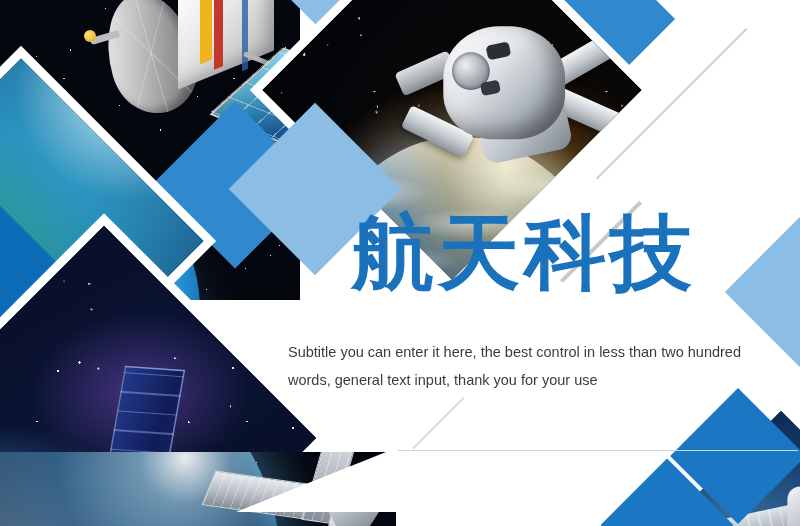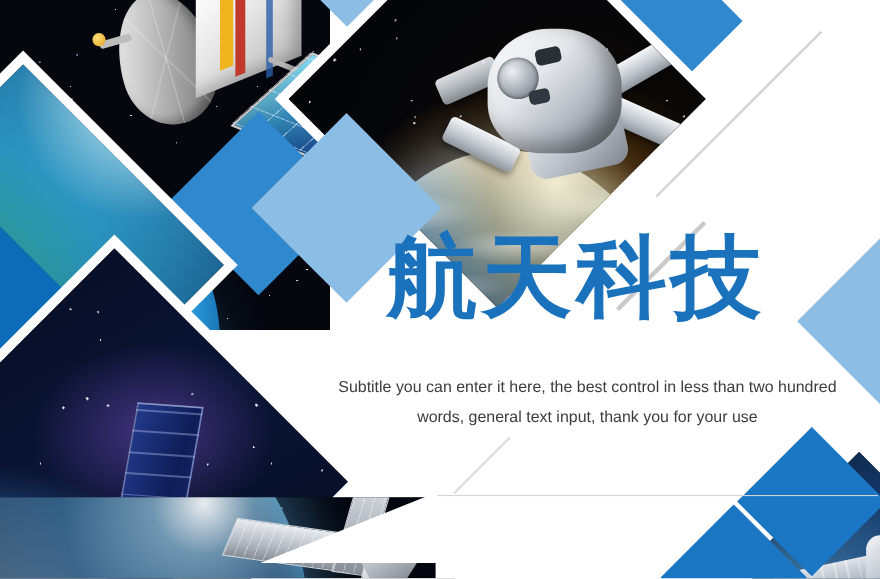--- a/index.html
+++ b/index.html
@@ -321,21 +321,21 @@
   #title{
     position:absolute;left:352px;top:212px;
     font-size:82px;line-height:1;font-weight:bold;
     letter-spacing:4px;
     color:#1a72bd;
     font-family:"DejaVu Sans","Liberation Sans",sans-serif;
     white-space:nowrap;
   }
   #subtitle{
     position:absolute;left:288px;top:338px;width:492px;
-    text-align:center;
+    text-align:left;
     font-size:14.5px;line-height:1.95;
     color:#3c3c3c;
     font-family:"Liberation Sans",sans-serif;
   }
 
   
   .dline{position:absolute;background:#cfcfcf;transform-origin:0 0;}
   .hline{position:absolute;background:#d4d4d4;height:1px;}
 </style>
 </head>

